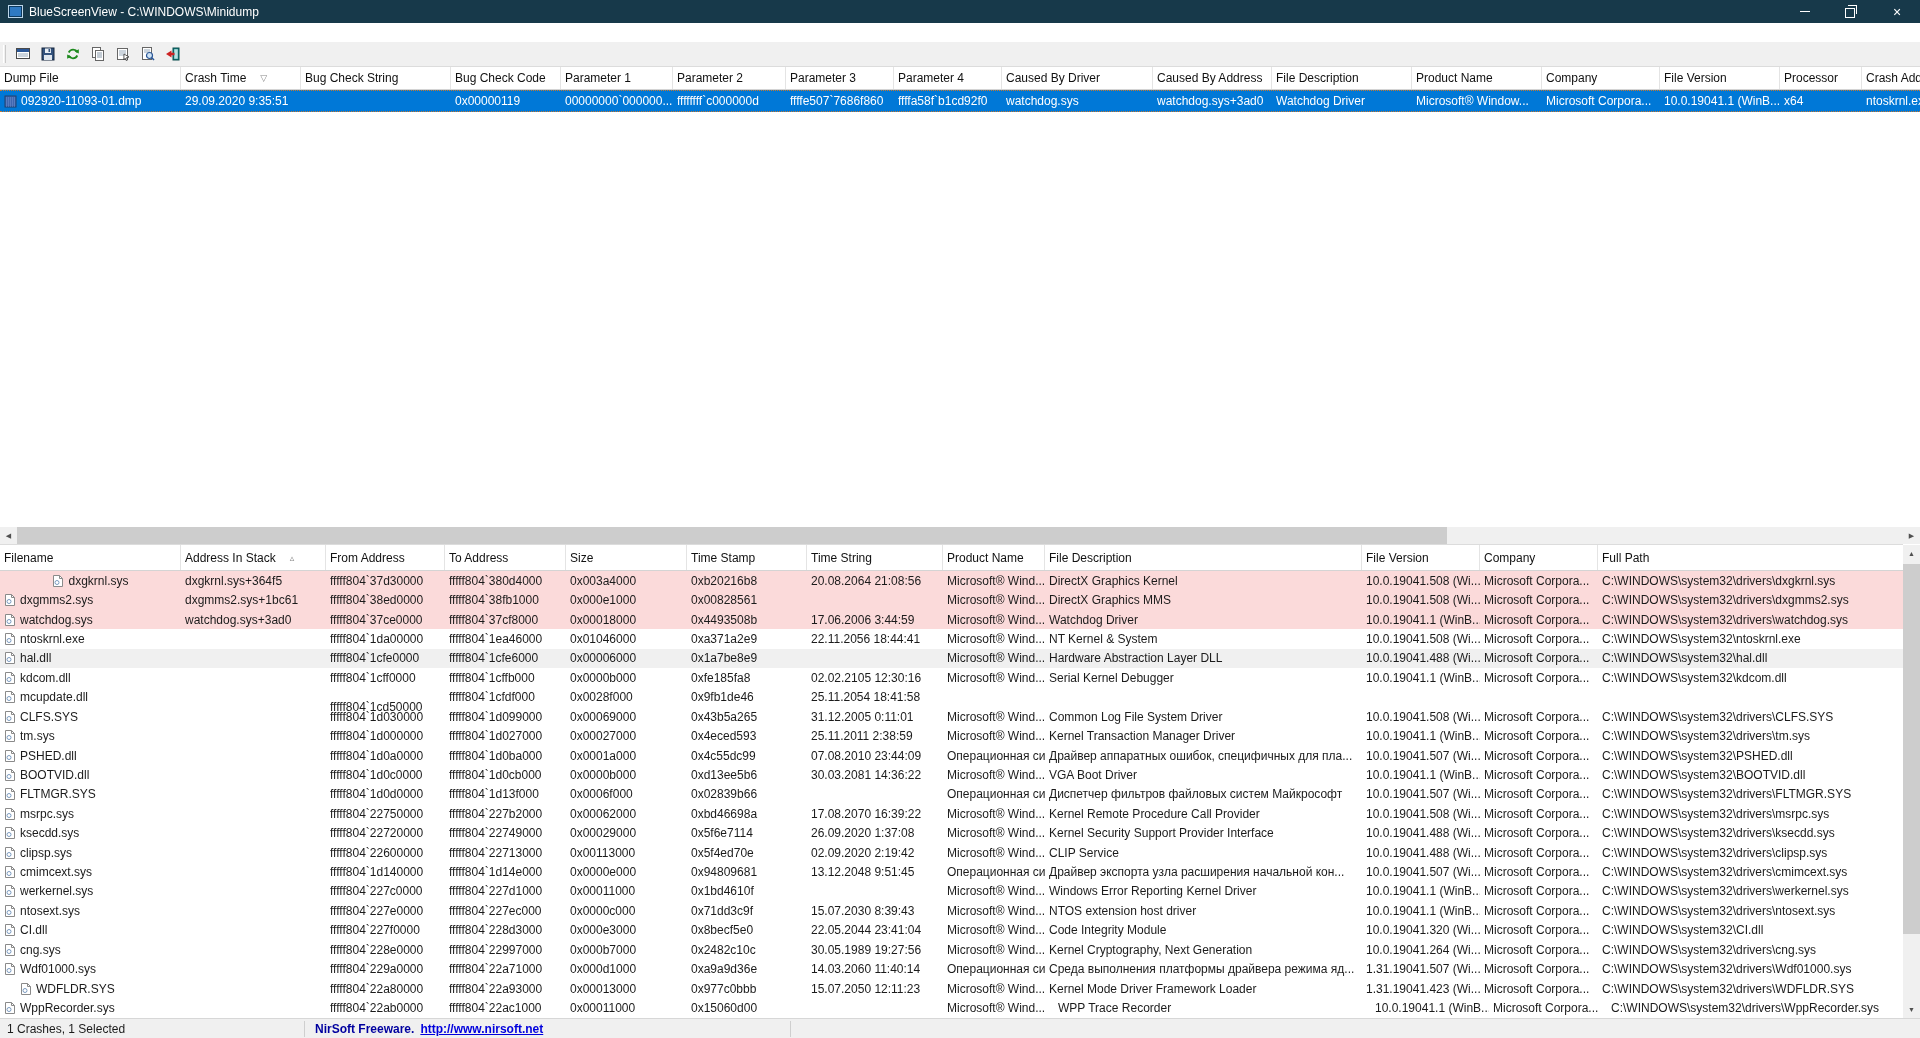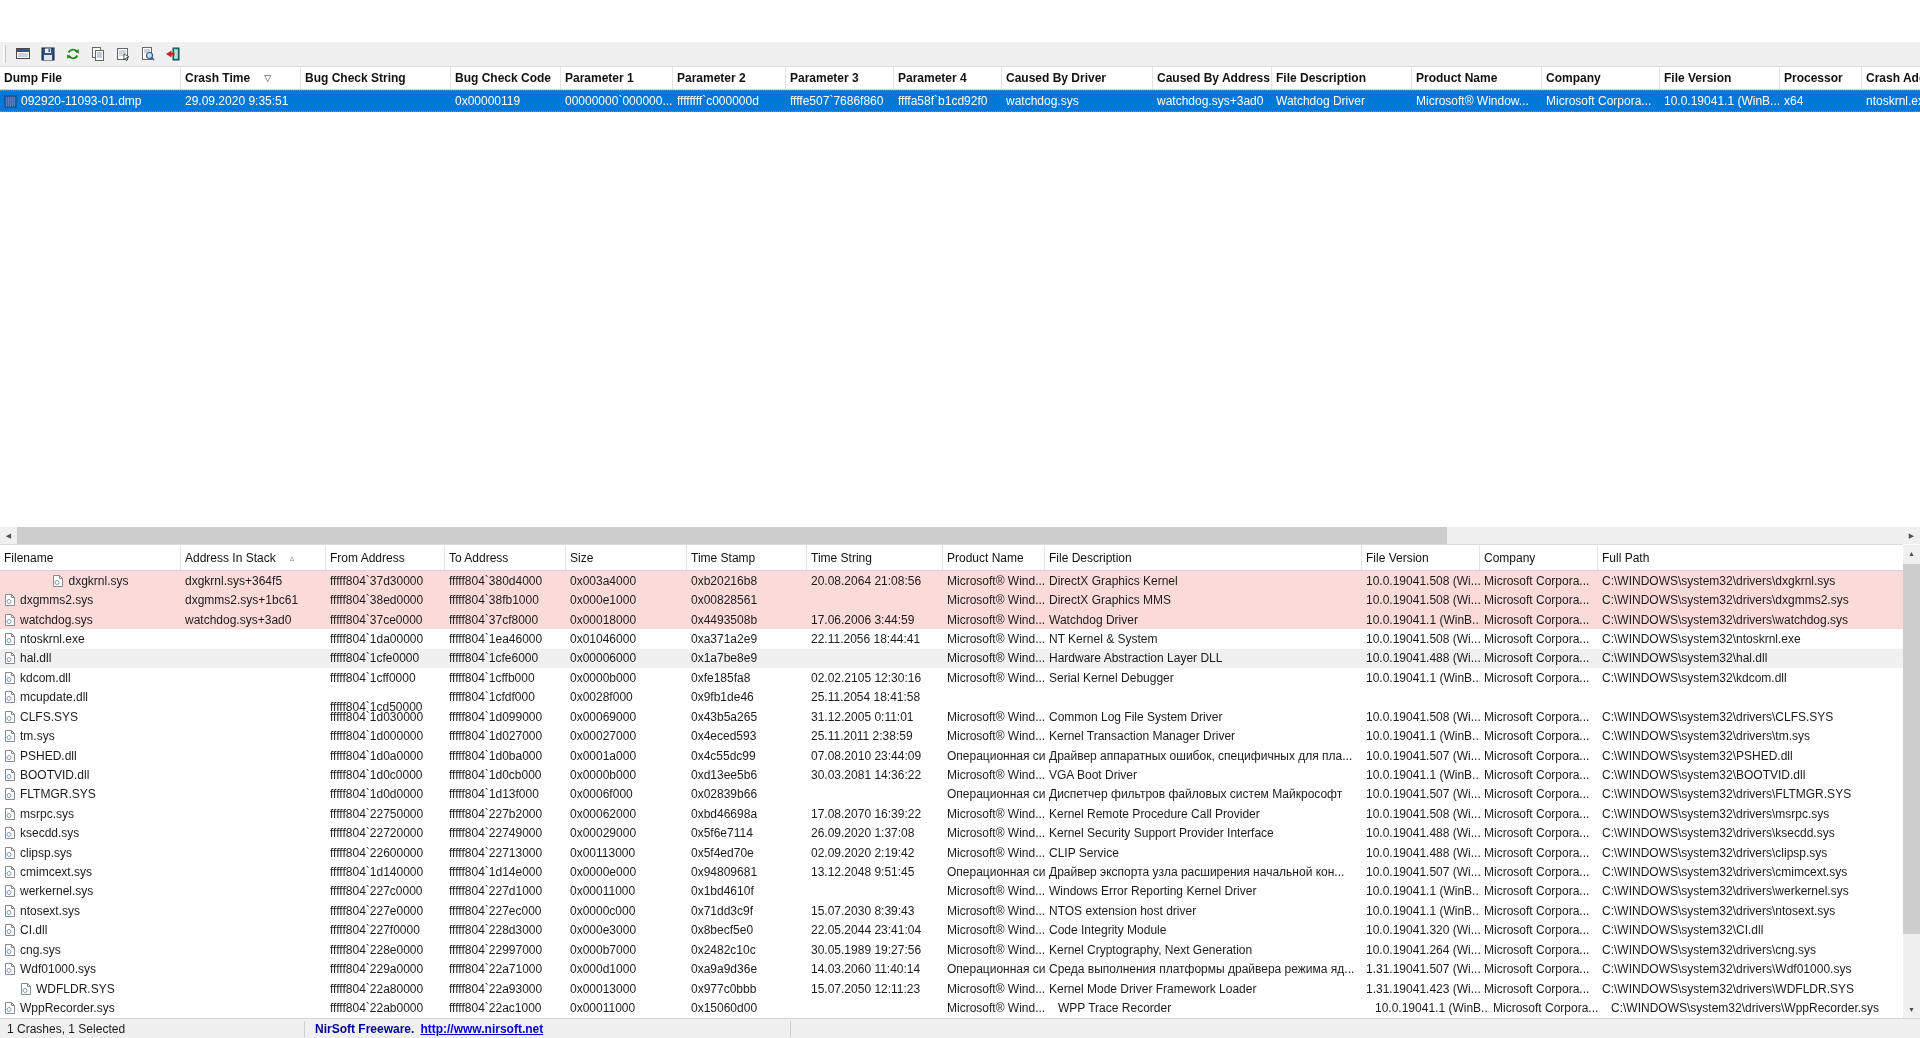--- a/index.html
+++ b/index.html
@@ -61,20 +61,34 @@
   .sb-div{width:1px;height:16px;background:#cfcfcf;margin:0 4px;}
   .sb-brand{color:#00009f;font-weight:bold;margin-left:6px;white-space:nowrap;}
   .sb-url{color:#0000dd;font-weight:bold;text-decoration:underline;margin-left:6px;white-space:nowrap;}
   .sb-div2{position:absolute;left:790px;top:2px;width:1px;height:16px;background:#cfcfcf;}
 </style>
 </head>
 <body>
 
 <div id="app">
 
+  <div class="titlebar">
+    <div class="app-icon"></div>
+    <div class="title-text">BlueScreenView -  C:\WINDOWS\Minidump</div>
+    <div class="tb-spacer"></div>
+    <div class="winbtn">
+        <div class="min-glyph"></div>
+      </div>
+    <div class="winbtn">
+        <div class="restore-glyph"></div>
+      </div>
+    <div class="winbtn">
+        <span class="close-glyph">×</span>
+      </div>
+  </div>
 
 
   <div class="toolbar">
     <div class="tool-grip"></div>
     <button class="tool-btn">
       <svg width="16" height="16" viewBox="0 0 16 16">
         <rect x="1.5" y="2.5" width="13" height="10" fill="#fff" stroke="#4a4a4a"></rect>
         <rect x="2" y="3" width="12" height="3" fill="#2b5797"></rect>
         <line x1="3" y1="8" x2="13" y2="8" stroke="#9ab" stroke-width="1"></line>
         <line x1="3" y1="10" x2="13" y2="10" stroke="#9ab" stroke-width="1"></line>
@@ -125,21 +139,21 @@
     </button>
     <button class="tool-btn">
       <svg width="16" height="16" viewBox="0 0 16 16">
         <rect x="8" y="2" width="6" height="12" fill="#0f7d7d" stroke="#0a4c4c"></rect>
         <rect x="9.2" y="3.2" width="3.6" height="9.6" fill="#b7e2e2"></rect>
         <polygon points="1,8 6.5,4.5 6.5,6.8 9.5,6.8 9.5,9.2 6.5,9.2 6.5,11.5" fill="#c22"></polygon>
       </svg>
     </button>
   </div>
 
-  <div id="upper-header" class="lv-header" style="top:66px;left:0;width:1920px;height:24px;font-weight:bold;">
+  <div id="upper-header" class="lv-header" style="top:66px;left:0;width:1920px;height:24px;">
       <div class="hcell" style="width: 181px;">
         <span>Dump File</span>
       </div>
       <div class="hcell" style="width: 120px;">
         <span>Crash Time</span>
         <span class="sortglyph">▽</span>
       </div>
       <div class="hcell" style="width: 150px;">
         <span>Bug Check String</span>
       </div>

